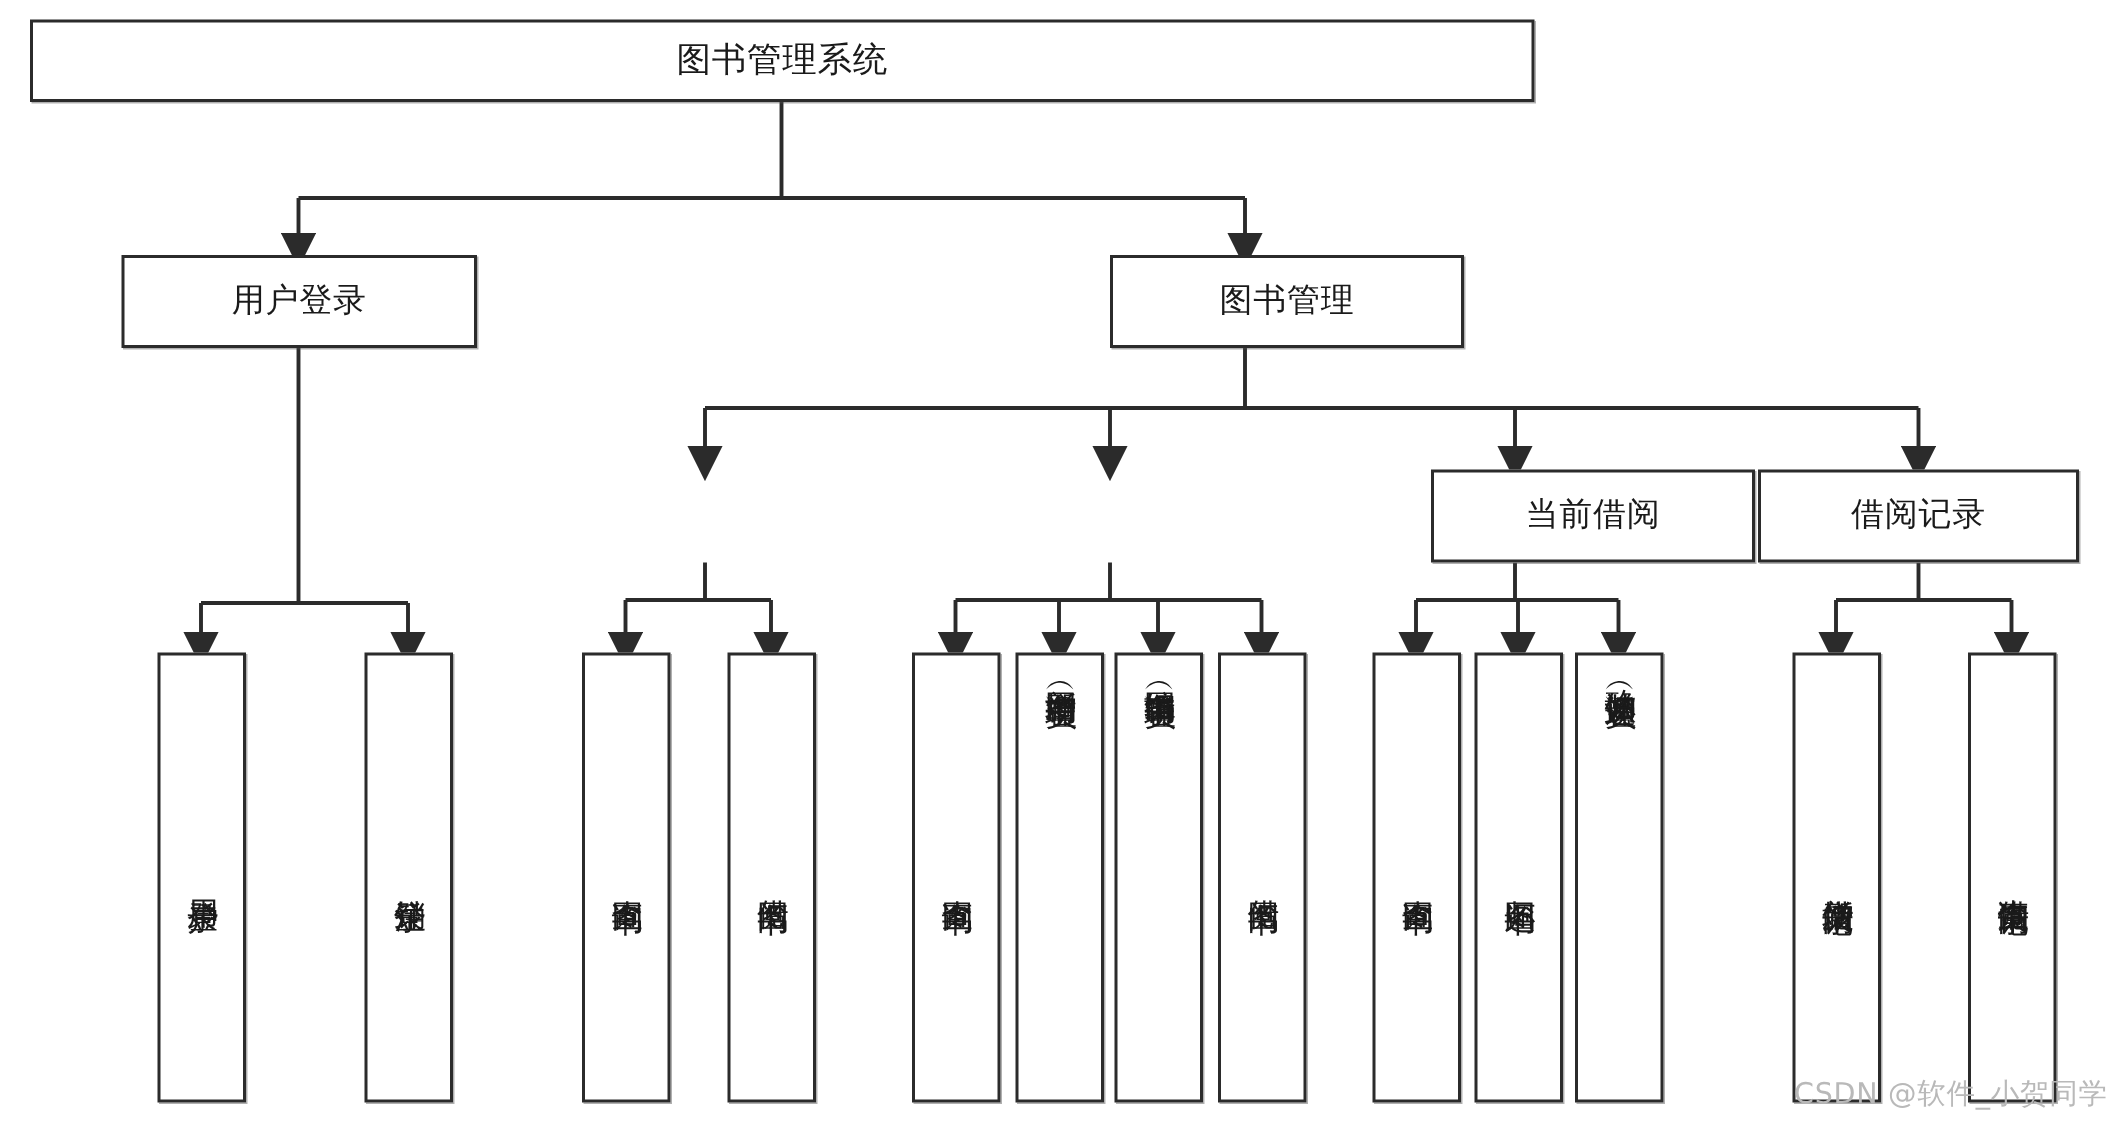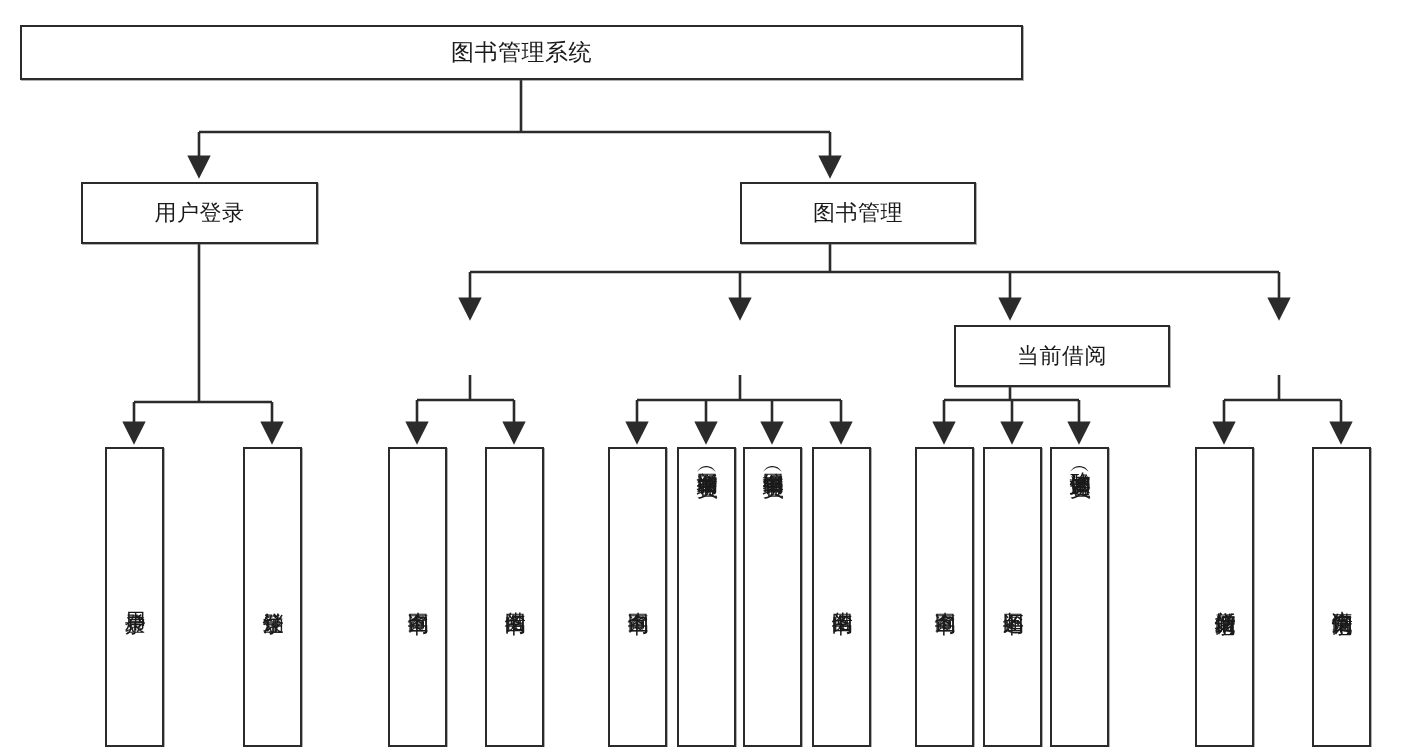--- a/index.html
+++ b/index.html
@@ -28,21 +28,20 @@
   .node {
     position: absolute;
     box-sizing: border-box;
     background: #ffffff;
     border: 2px solid #2b2b2b;
     display: flex;
     align-items: center;
     justify-content: center;
     color: #1a1a1a;
     box-shadow: 1px 1px 0 0 rgba(80,80,80,0.45);
-    margin-top: 12px;
   }
   .node-label {
     display: block;
     text-align: center;
     line-height: 1.08;
     letter-spacing: 0.5px;
   }
   .node.horizontal .node-label {
     font-size: 22px;
     white-space: nowrap;
@@ -140,20 +139,23 @@
   <div class="node horizontal" style="left:740px; top:170px; width:236px; height:62px;">
     <span class="node-label">图书管理</span>
   </div>
 
 
 
   <div class="node horizontal" style="left:954px; top:313px; width:216px; height:62px;">
     <span class="node-label">当前借阅</span>
   </div>
 
+  <div class="node horizontal" style="left:1172px; top:313px; width:214px; height:62px;">
+    <span class="node-label">借阅记录</span>
+  </div>
 
   <div class="node vertical" style="left:105px; top:435px; width:59px; height:300px;">
     <span class="node-label">用户登录</span>
   </div>
 
   <div class="node vertical" style="left:243px; top:435px; width:59px; height:300px;">
     <span class="node-label">注销登录</span>
   </div>
 
   <div class="node vertical" style="left:388px; top:435px; width:59px; height:300px;">
@@ -193,14 +195,15 @@
   </div>
 
   <div class="node vertical" style="left:1195px; top:435px; width:59px; height:300px;">
     <span class="node-label">新增借阅记录</span>
   </div>
 
   <div class="node vertical" style="left:1312px; top:435px; width:59px; height:300px;">
     <span class="node-label">查询借阅记录</span>
   </div>
 
+  <div class="watermark" style="left:1196px; top:716px;">CSDN @软件_小贺同学</div>
 
 </div>
 
 </body></html>

